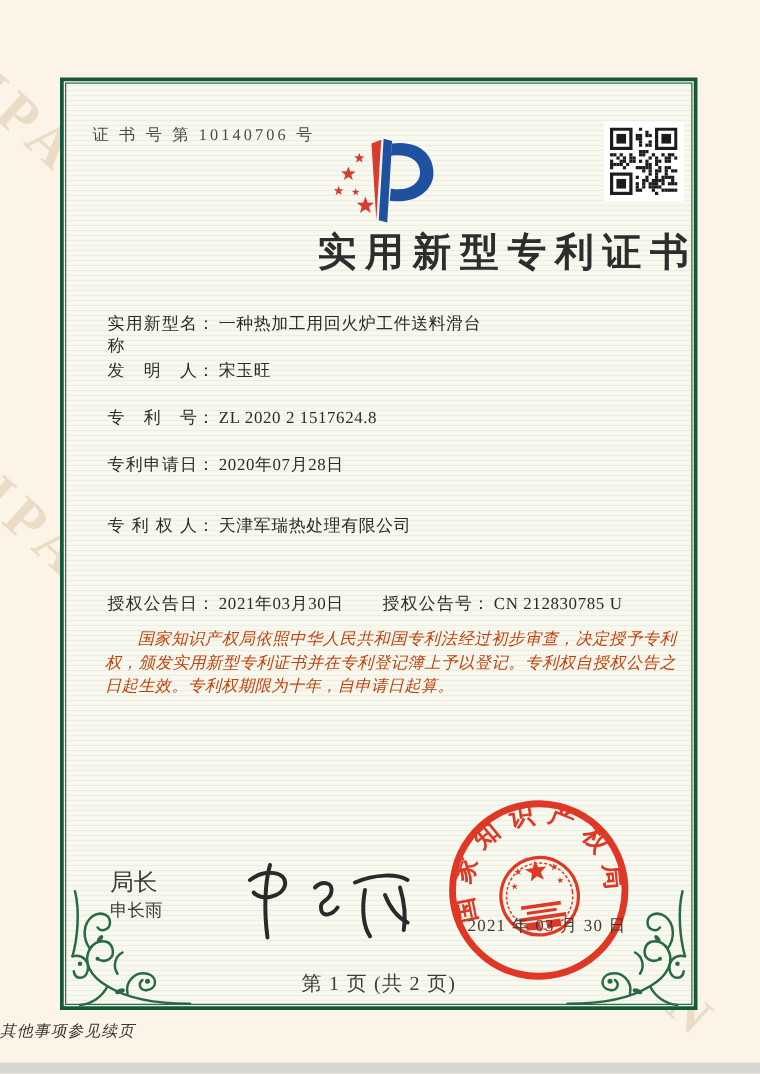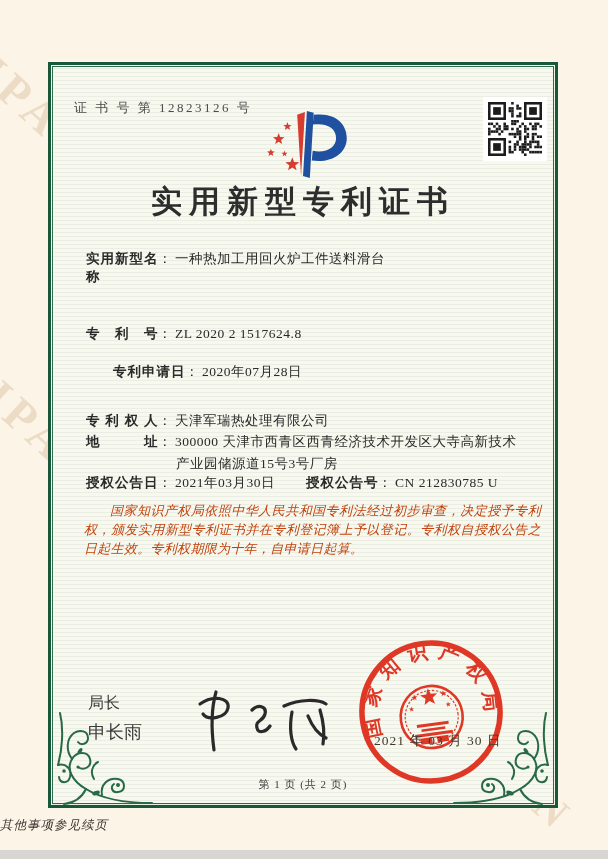--- a/index.html
+++ b/index.html
@@ -26,50 +26,49 @@
     position:absolute; left:74px; top:99px; font-size:13px; letter-spacing:2.5px;
     color:#4b4b4b;
   }
   .qr-box {
     position:absolute; left:483px; top:97px; width:64px; height:64px;
     background:#ffffff; padding:5px;
   }
   .qr-box svg { width:54px; height:54px; display:block; }
   .logo { position:absolute; left:251px; top:108px; width:104px; height:72px; }
   .title {
-    position:absolute; left:48px; top:181px; width:510px; text-align:center;
+    position:absolute; left:48px; top:181px; width:510px; text-align:right;
     font-size:31px; font-weight:bold; letter-spacing:7px; color:#2d2d2d;
   }
   .field-row { position:absolute; left:86px; font-size:13.5px; color:#2a2a2a; letter-spacing:0.5px; }
   .field-label {
     display:inline-block; width:72px; text-align:justify; text-align-last:justify;
     vertical-align:top;
-    font-weight:bold;
   }
   .field-colon { display:inline-block; }
   .field-value { display:inline-block; margin-left:3px; }
   .addr-line2 { margin-left:90px; margin-top:4px; }
   .grant-group2 { position:absolute; left:220px; top:0; white-space:nowrap; }
   .paragraphs {
     position:absolute; left:84px; top:501px; width:457px;
     font-size:13px; line-height:19px; color:#c2410c; text-align:justify;
     font-style:italic; letter-spacing:0.3px;
   }
   .paragraphs p { text-indent:2em; }
-  .sig-title { position:absolute; left:88px; top:693px; font-size:16px; color:#3b3b3b; font-family:"Liberation Sans",sans-serif; }
-  .sig-name  { position:absolute; left:88px; top:720px; font-size:18px; color:#3b3b3b; font-family:"Liberation Sans",sans-serif; }
+  .sig-title { position:absolute; left:88px; top:693px; font-size:19px; color:#3b3b3b; font-family:"Liberation Sans",sans-serif; }
+  .sig-name  { position:absolute; left:88px; top:720px; font-size:14px; color:#3b3b3b; font-family:"Liberation Sans",sans-serif; }
   .sig-hand  { position:absolute; left:178px; top:678px; width:150px; height:78px; }
   .seal { position:absolute; left:356px; top:637px; width:150px; height:150px; opacity:0.93; }
   .seal-date {
     position:absolute; left:374px; top:732px; font-size:13.5px; letter-spacing:1px;
     color:#43382e; z-index:5; white-space:nowrap;
   }
   .page-info {
     position:absolute; left:48px; top:777px; width:510px; text-align:center;
-    font-size:11px; color:#3c3c3c; letter-spacing:1px;
+    font-size:16px; color:#3c3c3c; letter-spacing:1px;
   }
   .continuation {
     position:absolute; left:0; top:817px; width:608px; text-align:left;
     font-size:12.5px; color:#3a3530; font-style:italic; letter-spacing:1px;
   }
   .ornament { position:absolute; width:104px; height:98px; }
   .ornament-left  { left:50px;  top:709px; }
   .ornament-right { left:452px; top:709px; transform:scaleX(-1); }
 </style>
 </head>
@@ -116,21 +115,21 @@
     </g>
     <g fill="#276a45">
       <ellipse cx="46" cy="84" rx="4" ry="2" transform="rotate(-20 46 84)"></ellipse>
       <ellipse cx="30" cy="42" rx="3.4" ry="1.8" transform="rotate(-55 30 42)"></ellipse>
       <circle cx="68" cy="76" r="2"></circle>
       <circle cx="14" cy="62" r="1.8"></circle>
       <circle cx="28" cy="58" r="1.6"></circle>
     </g>
   </svg>
 
-  <div class="cert-no">证 书 号 第 12823126 号</div>
+  <div class="cert-no">证 书 号 第 10140706 号</div>
 
   <div class="qr-box">
     <svg viewBox="0 0 21 21" fill="#1c1c1c">
         <rect x="0" y="0" width="7" height="7"></rect>
         <rect x="1" y="1" width="5" height="5" fill="#fff"></rect>
         <rect x="2" y="2" width="3" height="3"></rect>
         <rect x="14" y="0" width="7" height="7"></rect>
         <rect x="15" y="1" width="5" height="5" fill="#fff"></rect>
         <rect x="16" y="2" width="3" height="3"></rect>
         <rect x="0" y="14" width="7" height="7"></rect>
@@ -265,32 +264,31 @@
       <use href="#star5" transform="translate(33,47) scale(0.32)"></use>
       <use href="#star5" transform="translate(41,58) scale(0.75)"></use>
     </g>
   </svg>
 
   <div class="title">实用新型专利证书</div>
 
   <div class="field-row" style="top:250px;">
     <span class="field-label">实用新型名称</span><span class="field-colon">：</span><span class="field-value">一种热加工用回火炉工件送料滑台</span>
   </div>
+  <div class="field-row" style="top:288px;">
+    <span class="field-label">发明人</span><span class="field-colon">：</span><span class="field-value">宋玉旺</span>
+  </div>
   <div class="field-row" style="top:325px;">
     <span class="field-label">专利号</span><span class="field-colon">：</span><span class="field-value">ZL 2020 2 1517624.8</span>
   </div>
-  <div class="field-row" style="top:363px;margin-left:27px;">
+  <div class="field-row" style="top:363px;">
     <span class="field-label">专利申请日</span><span class="field-colon">：</span><span class="field-value">2020年07月28日</span>
   </div>
   <div class="field-row" style="top:400px;margin-top:12px;">
     <span class="field-label">专利权人</span><span class="field-colon">：</span><span class="field-value">天津军瑞热处理有限公司</span>
-  </div>
-  <div class="field-row" style="top:433px;">
-    <span class="field-label">地址</span><span class="field-colon">：</span><span class="field-value">300000 天津市西青区西青经济技术开发区大寺高新技术</span>
-    <div class="addr-line2">产业园储源道15号3号厂房</div>
   </div>
   <div class="field-row" style="top:474px; width:454px;">
     <span><span class="field-label">授权公告日</span><span class="field-colon">：</span><span class="field-value">2021年03月30日</span></span>
     <span class="grant-group2"><span class="field-label">授权公告号</span><span class="field-colon">：</span><span class="field-value">CN 212830785 U</span></span>
   </div>
 
   <div class="paragraphs">
     <p>国家知识产权局依照中华人民共和国专利法经过初步审查，决定授予专利权，颁发实用新型专利证书并在专利登记簿上予以登记。专利权自授权公告之日起生效。专利权期限为十年，自申请日起算。</p>
   </div>
 

